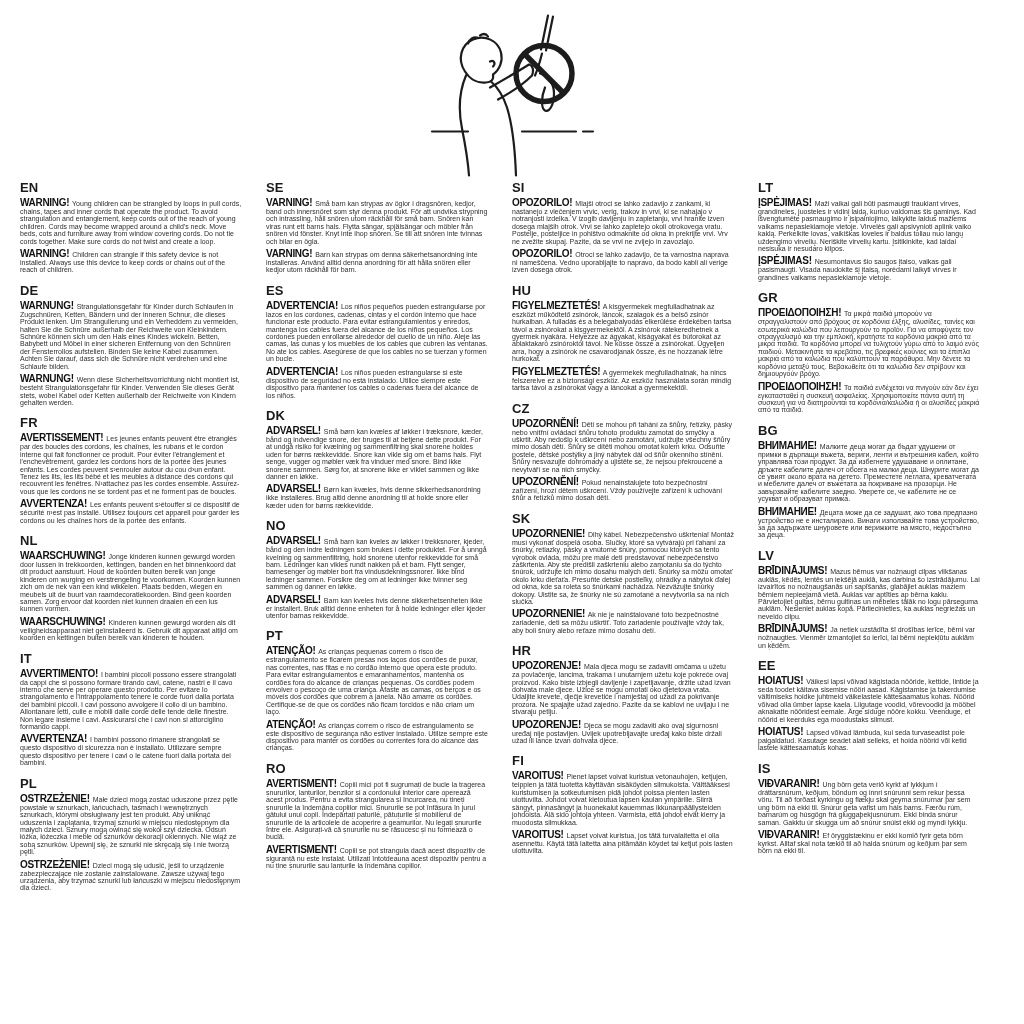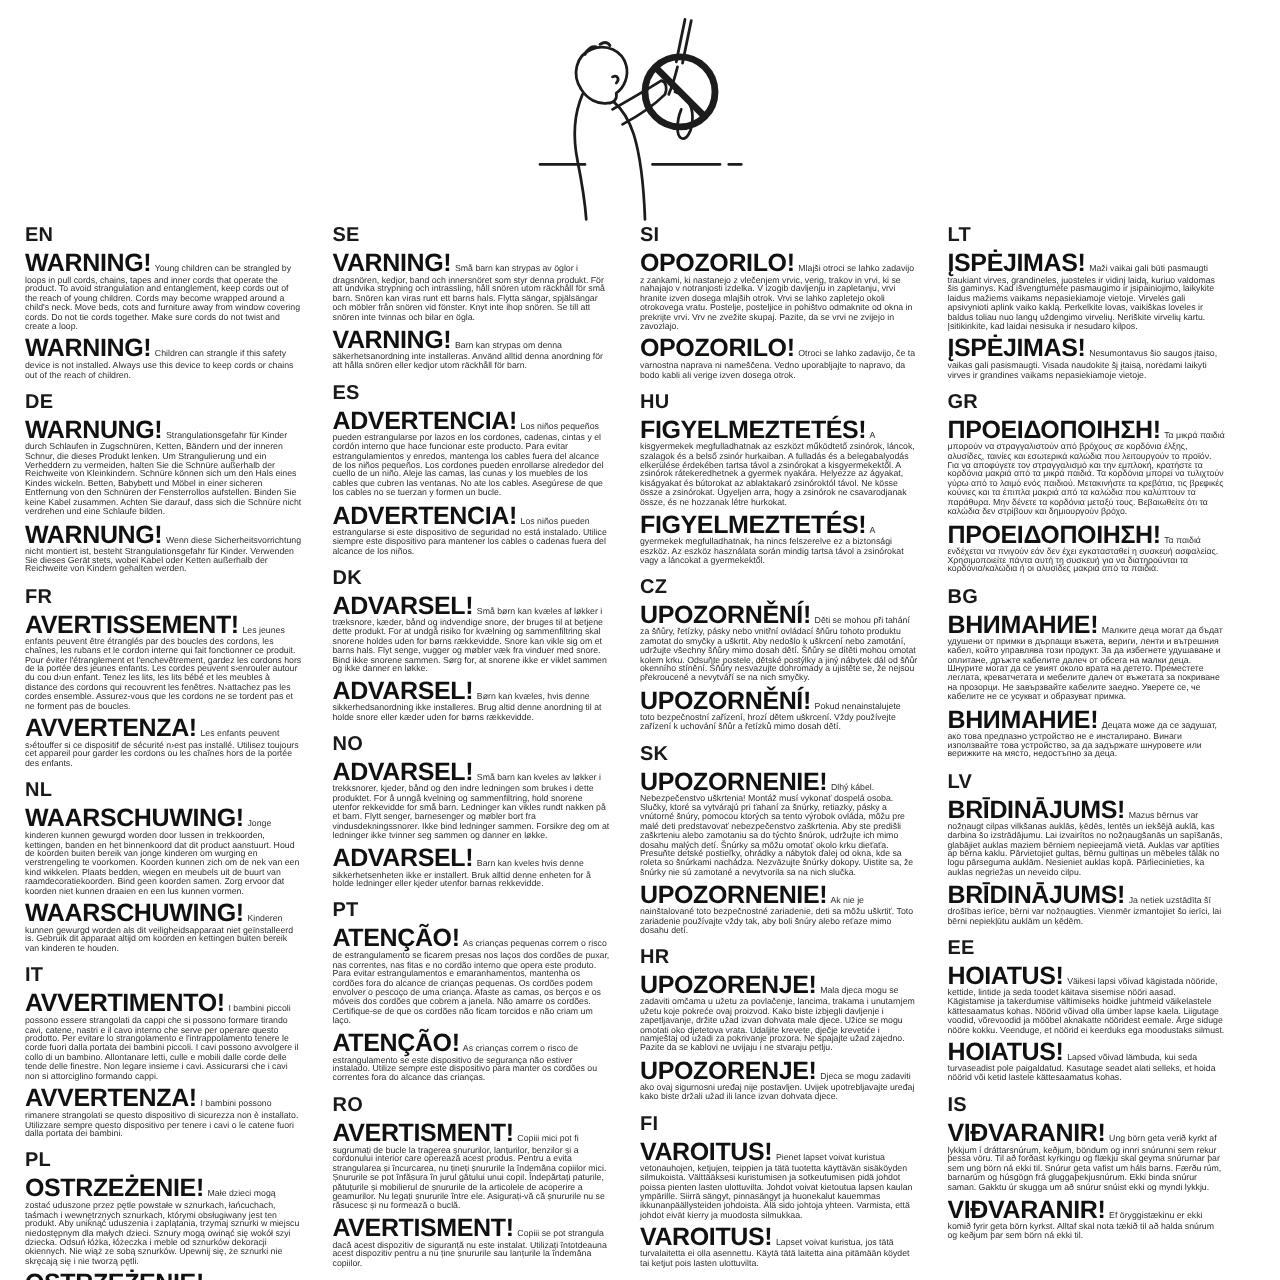--- a/index.html
+++ b/index.html
@@ -23,35 +23,35 @@
   .columns {
     position: absolute;
     left: 20px; top: 180px;
     display: flex;
     gap: 24px;
   }
   .col { width: 222px; flex: none; }
   .lang { margin: 0 0 9px 0; }
   .code {
     font-weight: bold;
-    font-size: 16px;
+    font-size: 13px;
     color: #1a1a1a;
     margin: 0 0 3px 0;
     letter-spacing: 0.2px;
   }
   .block {
     margin: 0 0 4px 0;
     font-size: 7px;
     line-height: 1.06;
     color: #2e2e2e;
     text-align: left;
   }
   .h {
     font-weight: bold;
-    font-size: 20px;
+    font-size: 10px;
     line-height: 1.0;
     color: #111111;
     letter-spacing: -0.3px;
     padding-right: 1px;
   }
   svg .ln { stroke: #1c1c1c; stroke-width: 2.2; fill: none; stroke-linecap: round; stroke-linejoin: round; }
   svg .thick { stroke: #1c1c1c; stroke-width: 5.5; fill: none; stroke-linecap: butt; }
 </style>
 </head>
 <body>

